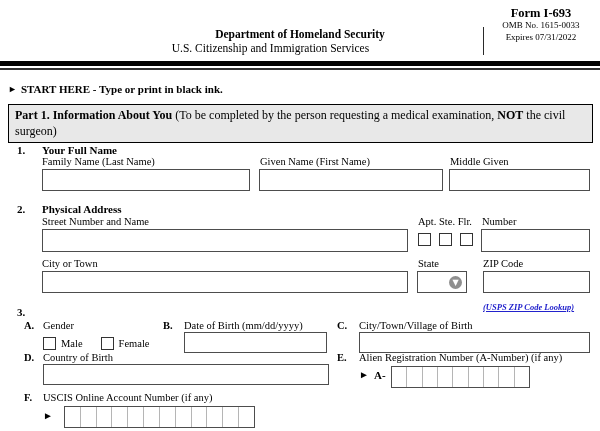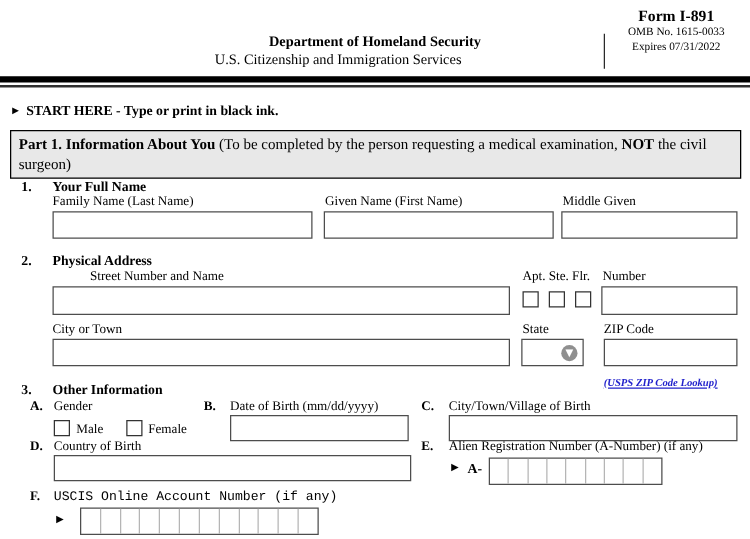--- a/index.html
+++ b/index.html
@@ -64,21 +64,21 @@
 </style>
 </head>
 <body>
 
 <div id="page">
 
   <div class="abs hdr-sub1" style="top:28px;left:0;">Department of Homeland Security</div>
   <div class="abs hdr-sub2" style="top:42px;left:0;">U.S. Citizenship and Immigration Services</div>
 
   <div class="abs uscis-box" style="top:6px;">
-    <div class="uscis-line1">Form I-891</div>
+    <div class="uscis-line1">Form I-693</div>
     <div class="uscis-line2">OMB No. 1615-0033</div>
     <div class="uscis-line2">Expires 07/31/2022</div>
   </div>
   <div class="abs vrule"></div>
 
   <div class="abs bar-thick"></div>
   <div class="abs bar-thin"></div>
 
   <div class="abs starthere">
     <span class="tri">►</span><span>START HERE - Type or print in black ink.</span>
@@ -94,21 +94,21 @@
   <div class="abs flabel" style="left:42px;top:156px;">Family Name (Last Name)</div>
   <div class="abs flabel" style="left:260px;top:156px;">Given Name (First Name)</div>
   <div class="abs flabel" style="left:450px;top:156px;">Middle Given</div>
   <input class="txt" style="left: 42px; top: 169px; width: 208px; height: 22px;">
   <input class="txt" style="left: 259px; top: 169px; width: 184px; height: 22px;">
   <input class="txt" style="left: 449px; top: 169px; width: 141px; height: 22px;">
 
   <div class="abs secnum" style="left:17px;top:203px;">2.</div>
   <div class="abs sectitle" style="left:42px;top:203px;">Physical Address</div>
 
-  <div class="abs flabel" style="left:42px;top:216px;margin-left:30px;">Street Number and Name</div>
+  <div class="abs flabel" style="left:42px;top:216px;">Street Number and Name</div>
   <div class="abs flabel" style="left:418px;top:216px;">Apt. Ste. Flr.</div>
   <div class="abs flabel" style="left:482px;top:216px;">Number</div>
   <input class="txt" style="left: 42px; top: 229px; width: 366px; height: 23px;">
   <div class="cb" style="left:418px;top:233px;"></div>
   <div class="cb" style="left:439px;top:233px;"></div>
   <div class="cb" style="left:460px;top:233px;"></div>
   <input class="txt" style="left: 481px; top: 229px; width: 109px; height: 23px;">
 
   <div class="abs flabel" style="left:42px;top:258px;">City or Town</div>
   <div class="abs flabel" style="left:418px;top:258px;">State</div>
@@ -116,21 +116,20 @@
   <input class="txt" style="left: 42px; top: 271px; width: 366px; height: 22px;">
   <div class="dropdown" style="left:417px;top:271px;width:50px;height:22px;">
     <div class="dd-circle">▼</div>
   </div>
   <input class="txt" style="left: 483px; top: 271px; width: 107px; height: 22px;">
   <div class="abs" style="left:483px;top:296px;width:107px;text-align:left;">
     <a class="ziplink">(USPS ZIP Code Lookup)</a>
   </div>
 
   <div class="abs secnum" style="left:17px;top:306px;">3.</div>
-  <div class="abs sectitle" style="left:42px;top:306px;">Other Information</div>
 
   <div class="abs sletter" style="left:24px;top:320px;">A.</div>
   <div class="abs flabel" style="left:43px;top:320px;">Gender</div>
   <div class="abs" style="left:43px;top:333px;white-space:nowrap;">
     <span class="cb-inline"></span><span class="cb-label">Male</span><span class="cb-inline"></span><span class="cb-label">Female</span>
   </div>
 
   <div class="abs sletter" style="left:163px;top:320px;">B.</div>
   <div class="abs flabel" style="left:184px;top:320px;">Date of Birth (mm/dd/yyyy)</div>
   <input class="txt" style="left: 184px; top: 332px; width: 143px; height: 21px;">
@@ -153,21 +152,21 @@
       <div class="comb-cell"></div>
       <div class="comb-cell"></div>
       <div class="comb-cell"></div>
       <div class="comb-cell"></div>
       <div class="comb-cell"></div>
       <div class="comb-cell"></div>
       <div class="comb-cell"></div>
     </div>
 
   <div class="abs sletter" style="left:24px;top:392px;">F.</div>
-  <div class="abs flabel" style="left:43px;top:392px;font-family:Liberation Mono, monospace;">USCIS Online Account Number (if any)</div>
+  <div class="abs flabel" style="left:43px;top:392px;">USCIS Online Account Number (if any)</div>
   <span class="abs entry-arrow" style="left:43px;top:410px;">►</span>
   <div class="comb" style="left:64px;top:406px;width:191px;height:22px;">
       <div class="comb-cell"></div>
       <div class="comb-cell"></div>
       <div class="comb-cell"></div>
       <div class="comb-cell"></div>
       <div class="comb-cell"></div>
       <div class="comb-cell"></div>
       <div class="comb-cell"></div>
       <div class="comb-cell"></div>

